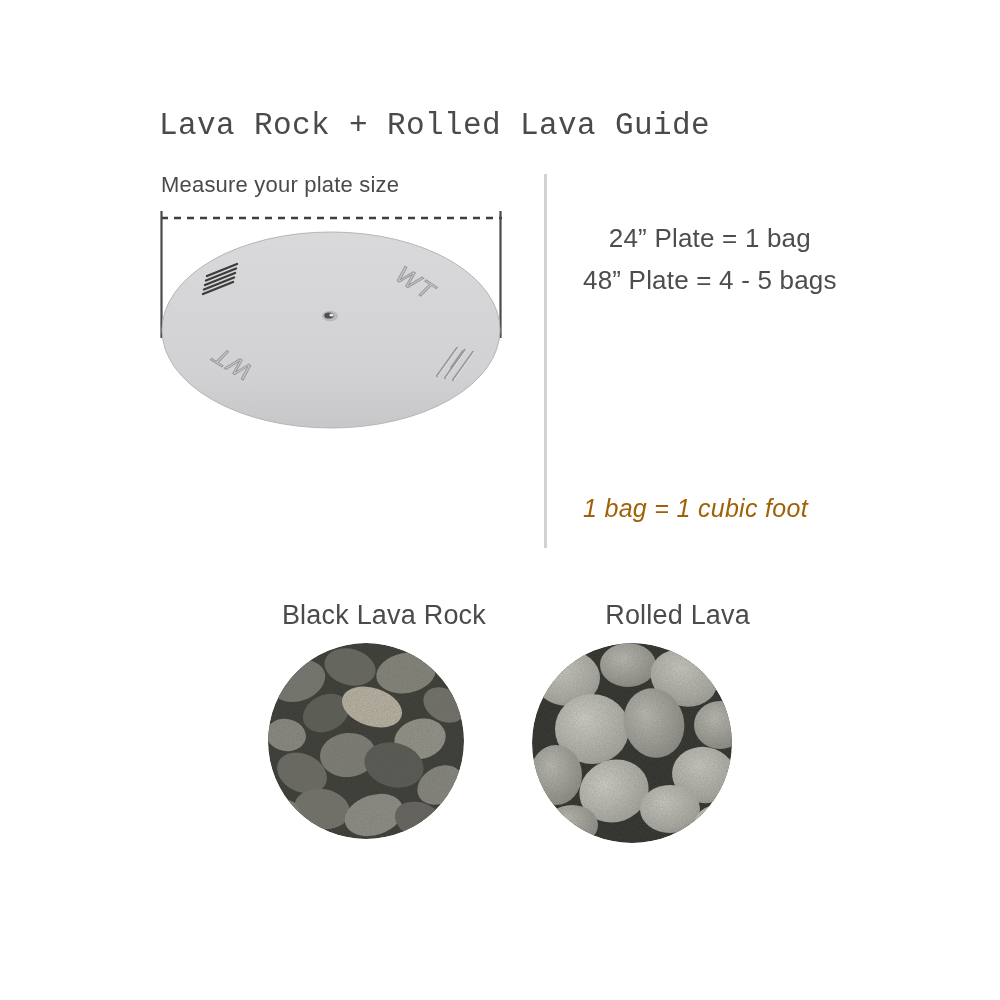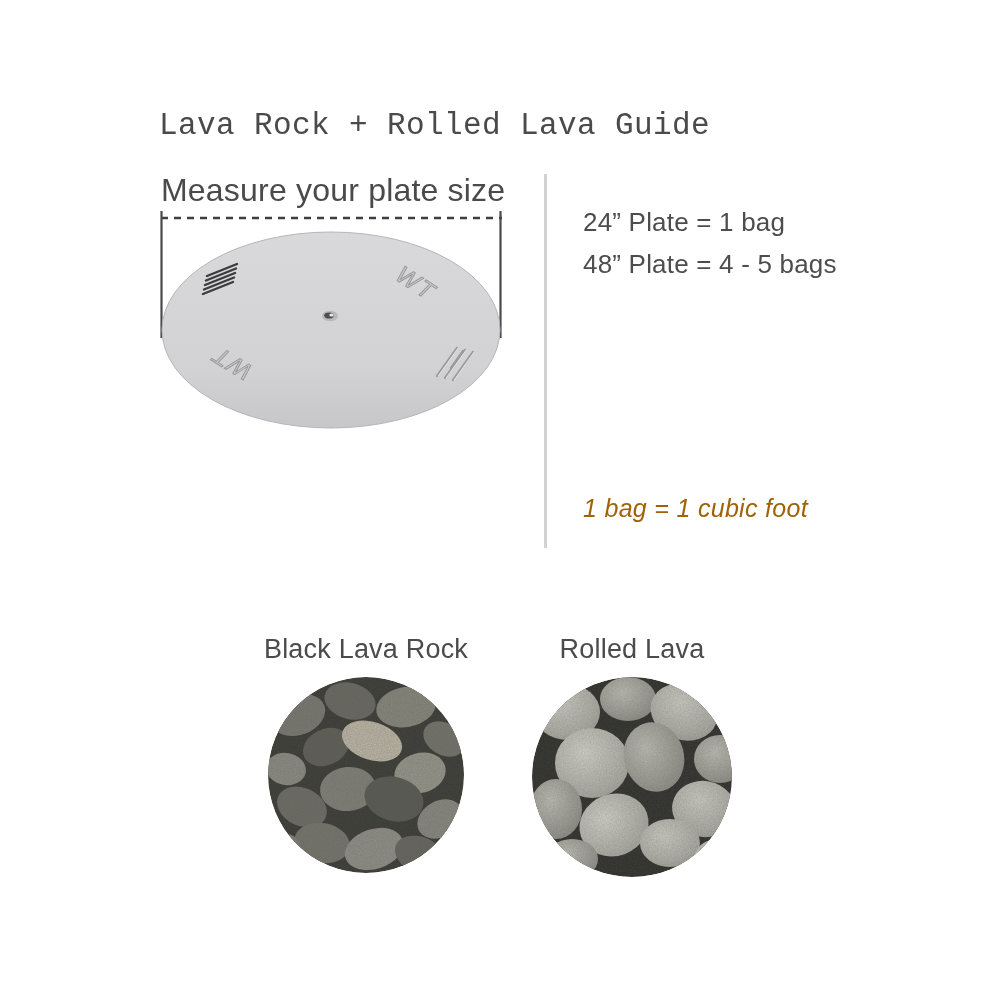--- a/index.html
+++ b/index.html
@@ -20,21 +20,21 @@
     font-size: 31px;
     font-weight: 400;
     letter-spacing: 0.4px;
     color: #4a4a4a;
     white-space: nowrap;
     font-family: Liberation Mono, monospace;
   }
   .measure-heading {
     left: 161px;
     top: 172px;
-    font-size: 32px;
+    font-size: 22px;
     font-weight: 400;
     letter-spacing: 0.2px;
     color: #4a4a4a;
     white-space: nowrap;
   }
   .plate-svg {
     left: 152px;
     top: 205px;
   }
   svg text {
@@ -42,41 +42,42 @@
   }
   .section-divider {
     left: 544px;
     top: 174px;
     width: 3px;
     height: 374px;
     background: #d2d2d2;
   }
   .size-table {
     left: 583px;
-    top: 202px;
+    top: 218px;
+    text-align: center;
   }
   .size-row {
     font-size: 26px;
     line-height: 41.6px;
     letter-spacing: 0.2px;
     color: #4d4d4d;
     white-space: nowrap;
   }
   .volume-note {
     left: 583px;
     top: 494px;
     font-size: 25px;
     font-style: italic;
     letter-spacing: 0.3px;
     color: #a16207;
     white-space: nowrap;
   }
   .material-figure {
-    top: 634px;
-    text-align: center;
+    top: 600px;
+    text-align: right;
   }
   .material-figure.left  { left: 246px; width: 240px; }
   .material-figure.right { left: 514px; width: 236px; }
   .material-label {
     font-size: 27px;
     letter-spacing: 0.2px;
     color: #4b4b4b;
     white-space: nowrap;
   }
   .material-photo {

